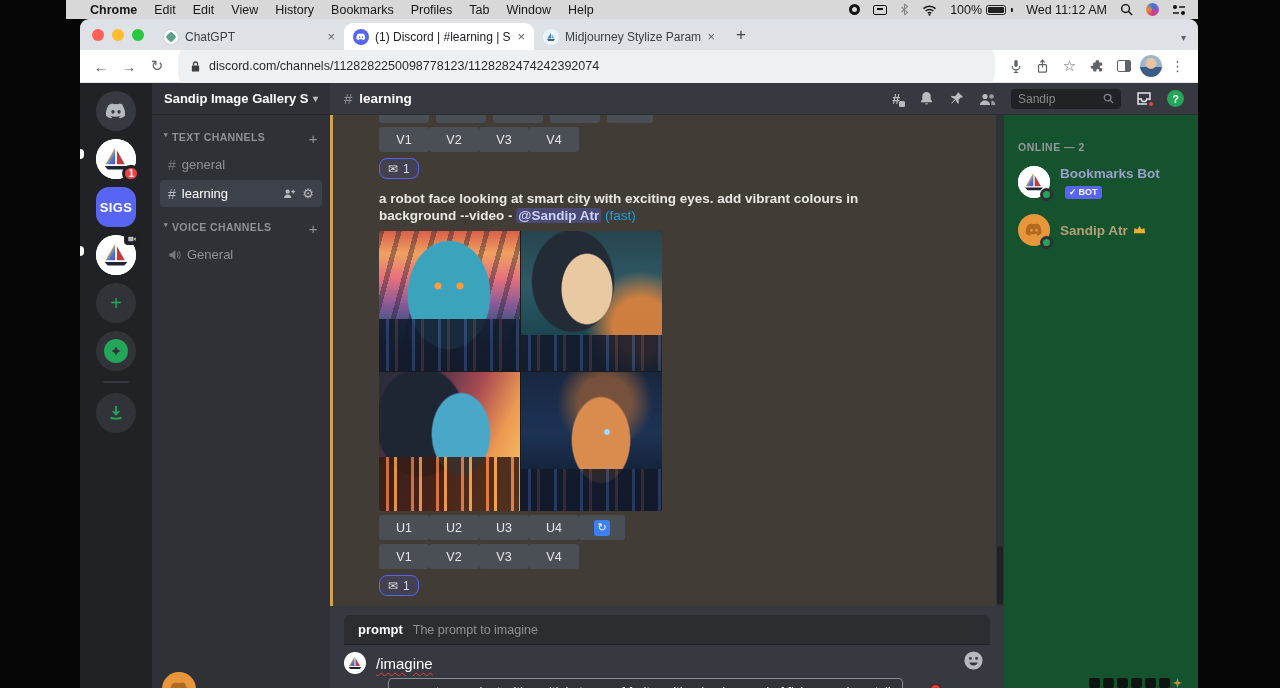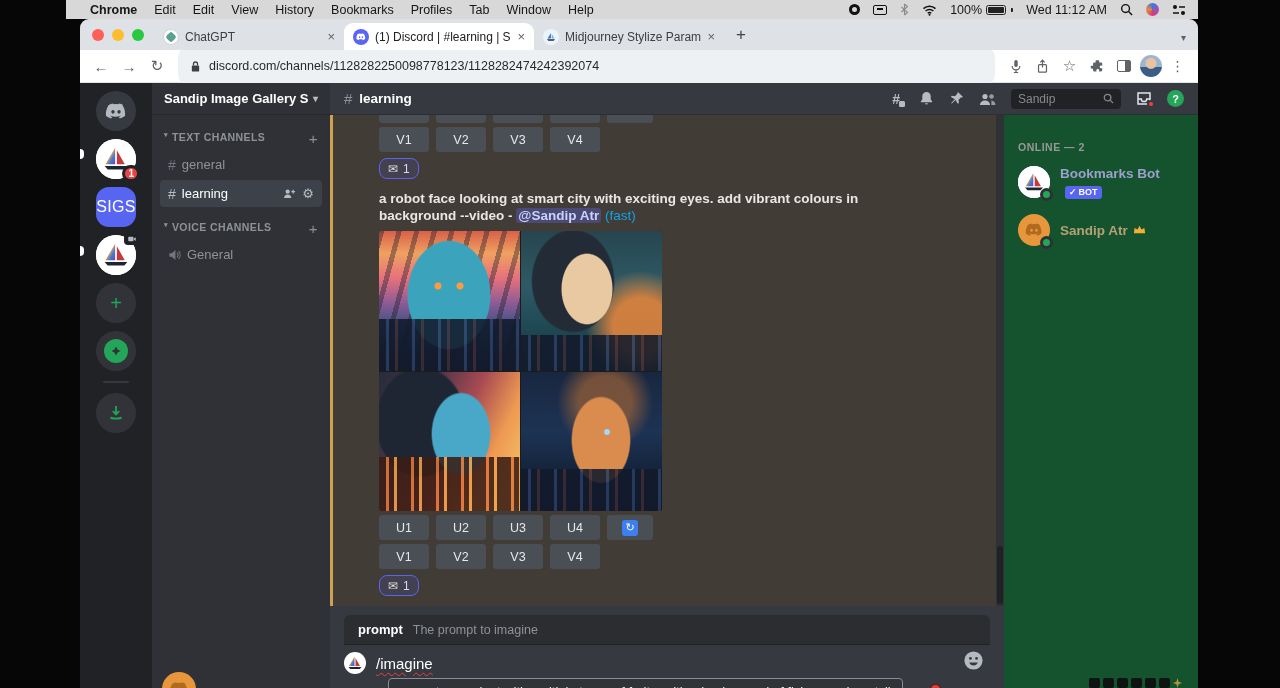--- a/index.html
+++ b/index.html
@@ -61,21 +61,21 @@
 
   
   .rail{width:72px;background:#202225;position:relative;display:flex;flex-direction:column;align-items:center;
     padding-top:8px;flex:none}
   .rail-item{width:40px;height:40px;border-radius:50%;margin-bottom:8px;position:relative;flex:none;
     display:flex;align-items:center;justify-content:center}
   .r-home{background:#36393f}
   .r-av{background:#fff;overflow:visible}
   .r-av .avclip{width:40px;height:40px;border-radius:50%;overflow:hidden;background:#fff;
     display:flex;align-items:center;justify-content:center}
-  .r-sigs{border-radius:13px;background:#5865f2;color:#fff;font-weight:400;font-size:16px;letter-spacing:.3px}
+  .r-sigs{border-radius:13px;background:#5865f2;color:#fff;font-weight:700;font-size:13px;letter-spacing:.3px}
   .r-action{background:#313338;color:#23a55a}
   .rail-divider{width:26px;height:2px;background:#35383e;border-radius:1px;margin:2px 0 10px}
   .num-badge{position:absolute;right:-4px;bottom:-3px;min-width:17px;height:17px;border-radius:9px;background:#ed4245;
     color:#fff;font-size:10px;font-weight:700;display:flex;align-items:center;justify-content:center;
     border:3px solid #202225;padding:0 3px}
   .cam-badge{position:absolute;right:-3px;top:-3px;width:15px;height:13px;border-radius:4px;background:#1e1f22;
     border:2px solid #202225;display:flex;align-items:center;justify-content:center}
   .pip{position:absolute;left:0;width:4px;height:10px;background:#fff;border-radius:0 4px 4px 0}
   .pip1{top:66px}.pip2{top:163px}
   .compass-in{width:24px;height:24px;border-radius:50%;background:#23a55a;display:flex;align-items:center;justify-content:center}
@@ -126,21 +126,21 @@
   .contentrow{flex:1;display:flex;min-height:0}
   .chatmain{flex:1;position:relative;background:#36393f;min-width:0;overflow:hidden}
   .members{width:194px;background:#14532d;padding:16px 8px 0 14px;position:relative;flex:none;overflow:hidden}
 
   
   .messages{position:absolute;left:0;top:0;width:666px;height:491px;background:#413c35;
     border-left:3px solid #cfa050;padding-left:46px;overflow:hidden}
   .sliver-row{display:flex;gap:7px;margin-top:0}
   .sliver{width:50px;height:8px;background:#4a4e55;border-radius:0 0 3px 3px}
   .sliver.s-redo{width:46px}
-  .btn-row{display:flex;gap:7px;margin-top:4px}
+  .btn-row{display:flex;margin-top:4px}
   .mbtn{width:50px;height:25px;background:#4a4e55;border-radius:3px;color:#e6e8ea;font-size:12.5px;
     display:flex;align-items:center;justify-content:center}
   .mbtn.redo{width:46px}
   .redo-chip{width:16px;height:16px;background:#3d7ff0;border-radius:3px;color:#fff;font-size:11px;
     display:flex;align-items:center;justify-content:center}
   .reaction{display:inline-flex;align-items:center;gap:5px;height:21px;padding:0 8px;border:1px solid #5865f2;
     border-radius:8px;background:rgba(88,101,242,.14);color:#d4d8fc;font-size:12px;margin-top:6px;width:fit-content}
   .reaction .env{color:#dcdee1;font-size:12px}
   .prompt-line{color:#e9e7e4;font-weight:700;font-size:13.5px;line-height:17px;width:552px;margin-top:11px}
   .mention{background:rgba(88,101,242,.35);color:#ccd1fb;border-radius:3px;padding:0 2px}

